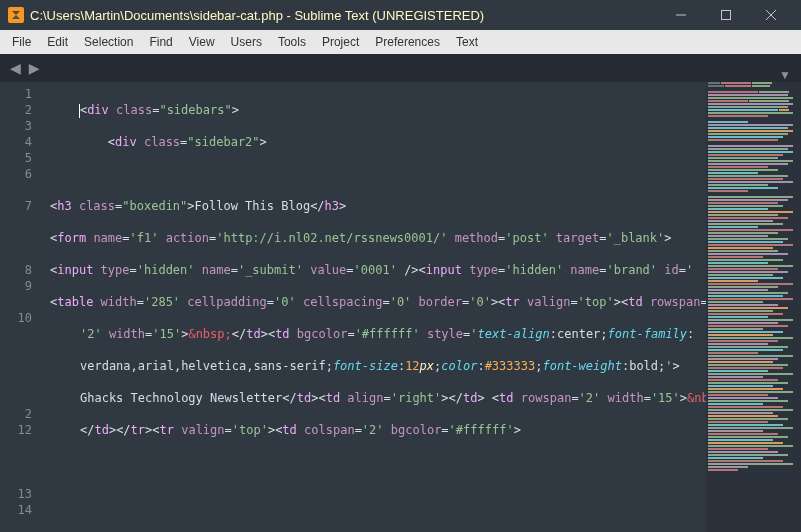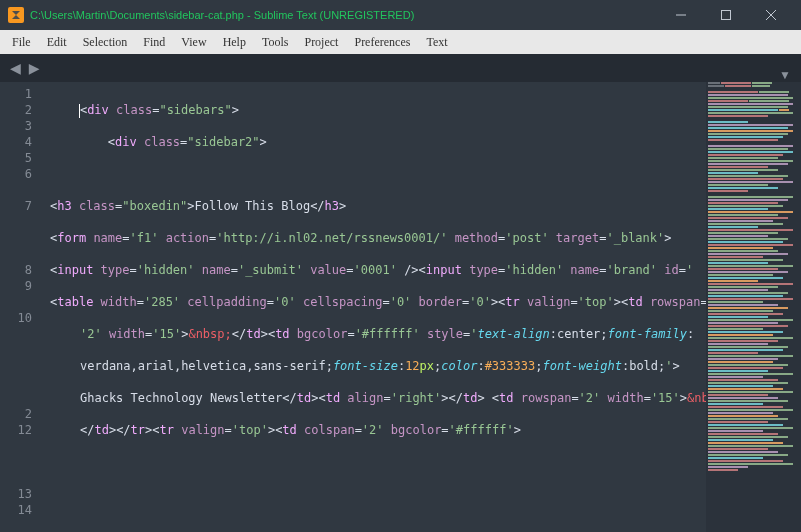--- a/index.html
+++ b/index.html
@@ -1,23 +1,23 @@
 <!DOCTYPE html>
 <html><head>
 <meta charset="utf-8">
 <style>
 * { margin: 0; padding: 0; box-sizing: border-box; }
 body { font-family: Arial, sans-serif; font-size: 12px; background: #1e1e1e; overflow: hidden; }
 .window { width: 801px; height: 532px; background: #303841; display: flex; flex-direction: column; }
 .titlebar { height: 30px; background: #303841; display: flex; align-items: center; padding: 0 8px; color: #d8dee9; }
 .titlebar-icon { width: 16px; height: 16px; margin-right: 6px; }
-.titlebar-text { flex: 1; font-size: 11px; color: #22c55e; }
+.titlebar-text { flex: 1; font-size: 13px; color: #fef9c3; }
 .titlebar-controls { display: flex; }
 .titlebar-btn { width: 45px; height: 30px; display: flex; align-items: center; justify-content: center; color: #c0c7d1; cursor: pointer; }
-.menubar { height: 24px; background: #e8e8e8; display: flex; align-items: center; padding: 0 4px; color: #333; font-family: Liberation Serif, serif; }
+.menubar { height: 24px; background: #e8e8e8; display: flex; align-items: center; padding: 0 4px; color: #333; }
 .menubar-item { padding: 2px 8px; font-size: 12px; cursor: pointer; }
 .tabbar { height: 28px; background: #252b33; display: flex; align-items: flex-end; }
 .nav-arrows { display: flex; padding: 0 6px; align-items: center; height: 100%; }
 .nav-arrow { color: #8a919b; padding: 0 4px; font-size: 14px; }
 .tab { height: 26px; background: #303841; padding: 0 12px; display: flex; align-items: center; color: #c0c7d1; font-size: 12px; border-radius: 3px 3px 0 0; margin-left: 6px; }
 .tab-close { margin-left: 14px; color: #6b727d; font-size: 14px; cursor: pointer; }
 .tab-menu { margin-left: auto; padding: 0 10px; color: #8a919b; }
 .editor-area { flex: 1; display: flex; background: #303841; overflow: hidden; position: relative; }
 .gutter { width: 42px; background: #303841; text-align: right; padding: 4px 10px 4px 4px; color: #848b95; font-family: Consolas, monospace; font-size: 12px; line-height: 16px; }
 .gutter div { height: 16px; }
@@ -31,21 +31,21 @@
 .statusbar { height: 22px; background: #3b434e; display: flex; align-items: center; padding: 0 8px; color: #9aa1ab; font-size: 11px; }
 .statusbar-left { display: flex; align-items: center; gap: 8px; }
 .statusbar-right { margin-left: auto; display: flex; gap: 16px; }
 .sb-icon { width: 14px; height: 14px; }
 
 
 .t { color: #f0abfc; } 
 .a { color: #c695c6; } 
 .s { color: #99c794; } 
 .p { color: #d8dee9; } 
-.k { color: #bef264; } 
+.k { color: #fef9c3; font-style: italic; } 
 .i { color: #66d9ef; font-style: italic; } 
 .n { color: #f9ae58; } 
 .e { color: #ec5f66; } 
 .tx { color: #d8dee9; } 
 .cursor { border-left: 1px solid #fff; display: inline-block; height: 14px; vertical-align: middle; }
 </style>
 </head>
 <body>
 
 <div class="window">
@@ -74,21 +74,21 @@
         </div>
     </div>
   </div>
 
   <div class="menubar">
     <span class="menubar-item">File</span>
     <span class="menubar-item">Edit</span>
     <span class="menubar-item">Selection</span>
     <span class="menubar-item">Find</span>
     <span class="menubar-item">View</span>
-    <span class="menubar-item">Help</span>
+    <span class="menubar-item">Users</span>
     <span class="menubar-item">Tools</span>
     <span class="menubar-item">Project</span>
     <span class="menubar-item">Preferences</span>
     <span class="menubar-item">Text</span>
   </div>
 
   <div class="tabbar">
     <div class="nav-arrows">
       <span class="nav-arrow">◀</span>
       <span class="nav-arrow">▶</span>

